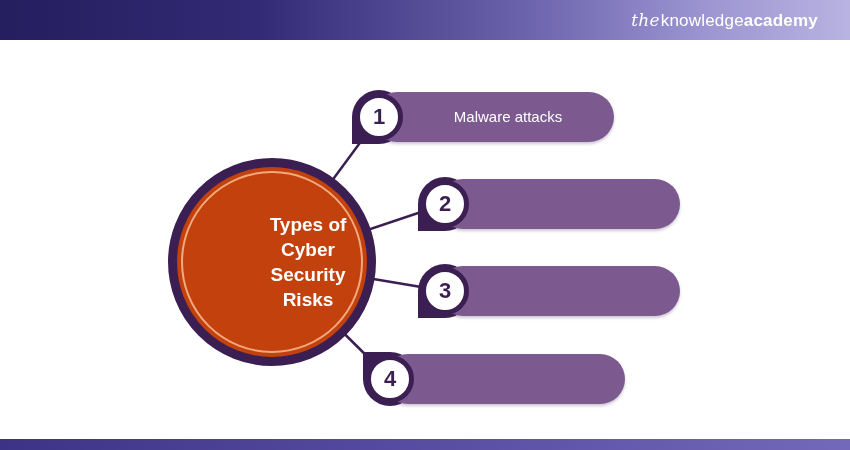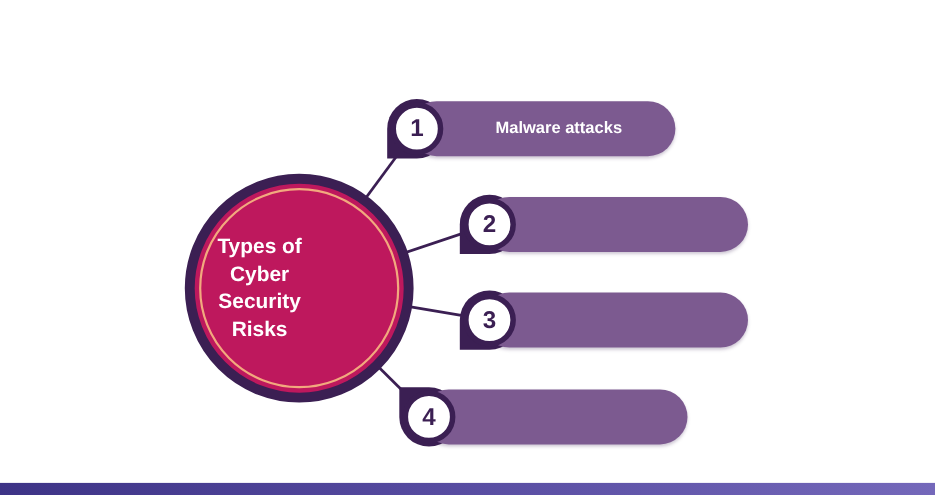--- a/index.html
+++ b/index.html
@@ -64,25 +64,25 @@
     stroke-width: 2.5;
   }
 
   
   .center-circle {
     position: absolute;
     left: 168px; top: 158px;
     width: 208px; height: 208px;
     border-radius: 50%;
     border: 9px solid #3b1f53;
-    background: #be185d;
+    background: #c2410c;
     z-index: 2;
     display: flex;
     align-items: center;
-    justify-content: flex-start;
+    justify-content: flex-end;
   }
   .center-circle::after {
     content: "";
     position: absolute;
     inset: 4px;
     border-radius: 50%;
     border: 2px solid #f2a97e;
     pointer-events: none;
   }
   .center-title {
@@ -136,33 +136,36 @@
   .pill .label {
     position: absolute;
     left: 62px; top: 0;
     right: 12px; bottom: 0;
     display: flex;
     align-items: center;
     justify-content: center;
     text-align: center;
     color: #ffffff;
     font-size: 15px;
-    font-weight: 700;
+    font-weight: 400;
     line-height: 1.25;
   }
   .item-1 { left: 352px; top: 90px; }
   .item-2 { left: 418px; top: 177px; }
   .item-3 { left: 418px; top: 264px; }
   .item-4 { left: 363px; top: 352px; }
 </style>
 </head>
 <body>
 
 <div class="canvas">
 
+  <header class="header-bar">
+    <div class="logo"><span class="logo-the">the</span><span class="logo-knowledge">knowledge</span><span class="logo-academy">academy</span></div>
+  </header>
 
   <svg class="connectors" viewBox="0 0 850 450" xmlns="http://www.w3.org/2000/svg">
     <line x1="272" y1="262" x2="379" y2="117"></line>
     <line x1="272" y1="262" x2="445" y2="204"></line>
     <line x1="272" y1="262" x2="445" y2="291"></line>
     <line x1="272" y1="262" x2="390" y2="379"></line>
   </svg>
 
   <div class="center-circle">
     <div class="center-title">Types of Cyber Security Risks</div>

